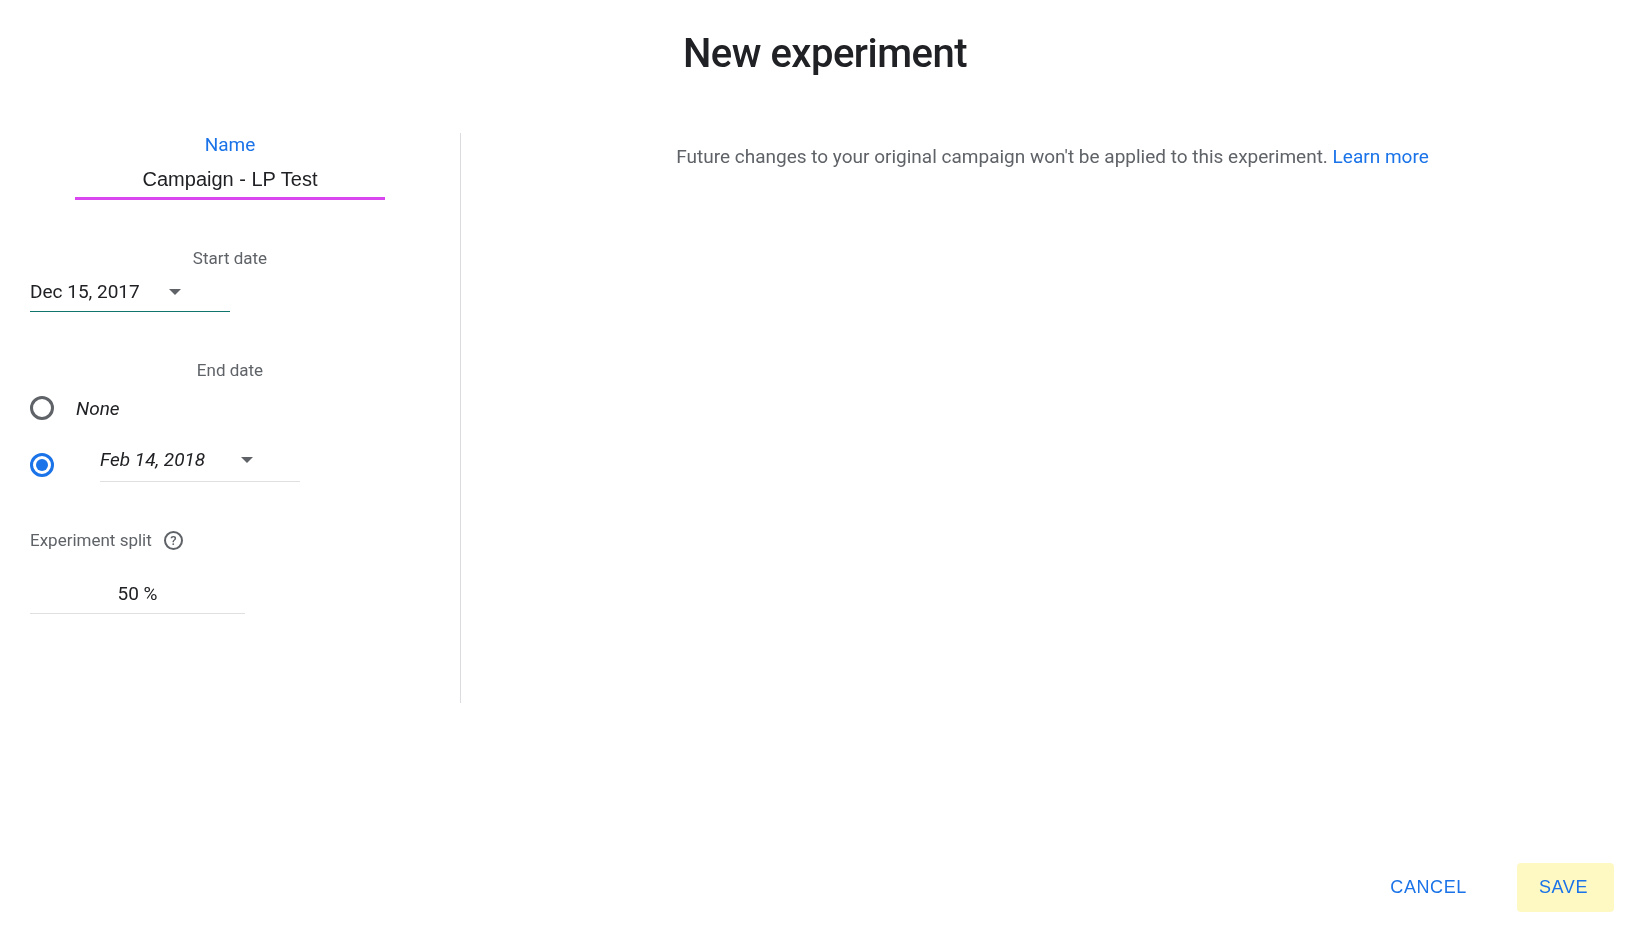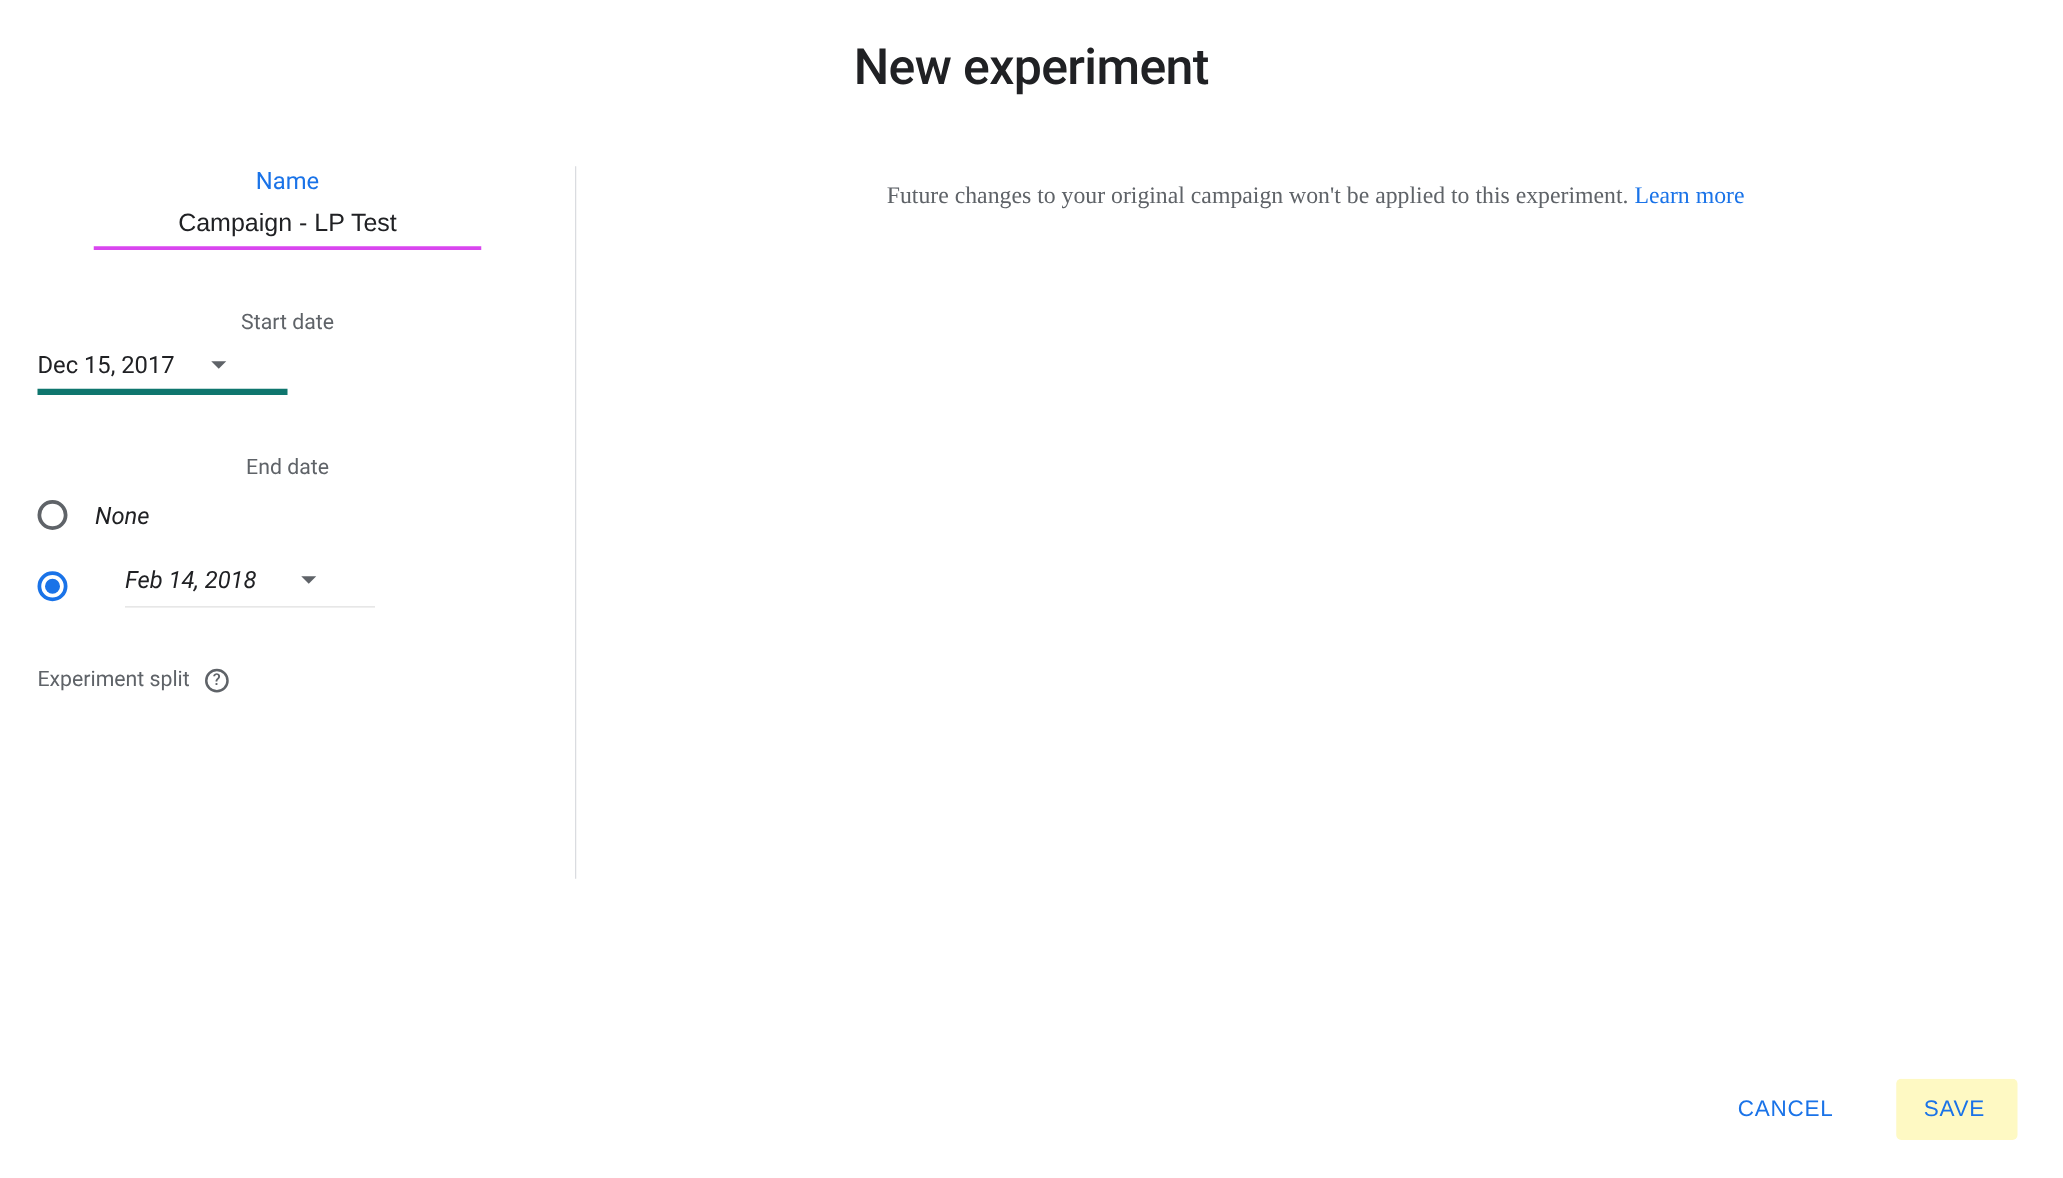--- a/index.html
+++ b/index.html
@@ -31,21 +31,20 @@
     }
     .divider-vertical {
       width: 1px;
       background: #dadce0;
       min-height: 570px;
     }
     .right-panel {
       flex: 1;
       padding-left: 24px;
       padding-top: 10px;
-      font-family: Liberation Serif, serif;
     }
     .field-group {
       margin-bottom: 48px;
     }
     .field-label {
       font-size: 17px;
       color: #5f6368;
       margin-bottom: 6px;
       display: block;
     }
@@ -62,21 +61,21 @@
       font-size: 20px;
       color: #202124;
       padding: 4px 0 6px 0;
       outline: none;
       background: transparent;
     }
     .date-select {
       display: flex;
       align-items: center;
       gap: 29px;
-      border-bottom: 5px solid #0f766e;
+      border-bottom: 1px solid #0f766e;
       width: 200px;
       padding: 6px 0 8px 0;
       cursor: pointer;
     }
     .date-value {
       font-size: 19px;
       color: #202124;
     }
     .caret-down {
       width: 0;
@@ -239,20 +238,23 @@
           </div>
         </div>
       </div>
     </div>
 
     <div class="field-group">
       <div class="split-row">
         <label class="field-label" style="margin-bottom:0;">Experiment split</label>
         <span class="help-icon"></span>
       </div>
+      <div class="split-value-wrapper">
+        <span class="split-value">50 %</span>
+      </div>
     </div>
 
   </div>
 
   <div class="divider-vertical"></div>
 
   <div class="right-panel">
     <p class="info-text">
       <span>Future changes to your original campaign won't be applied to this experiment. </span><span class="learn-more">Learn more</span>
     </p>

